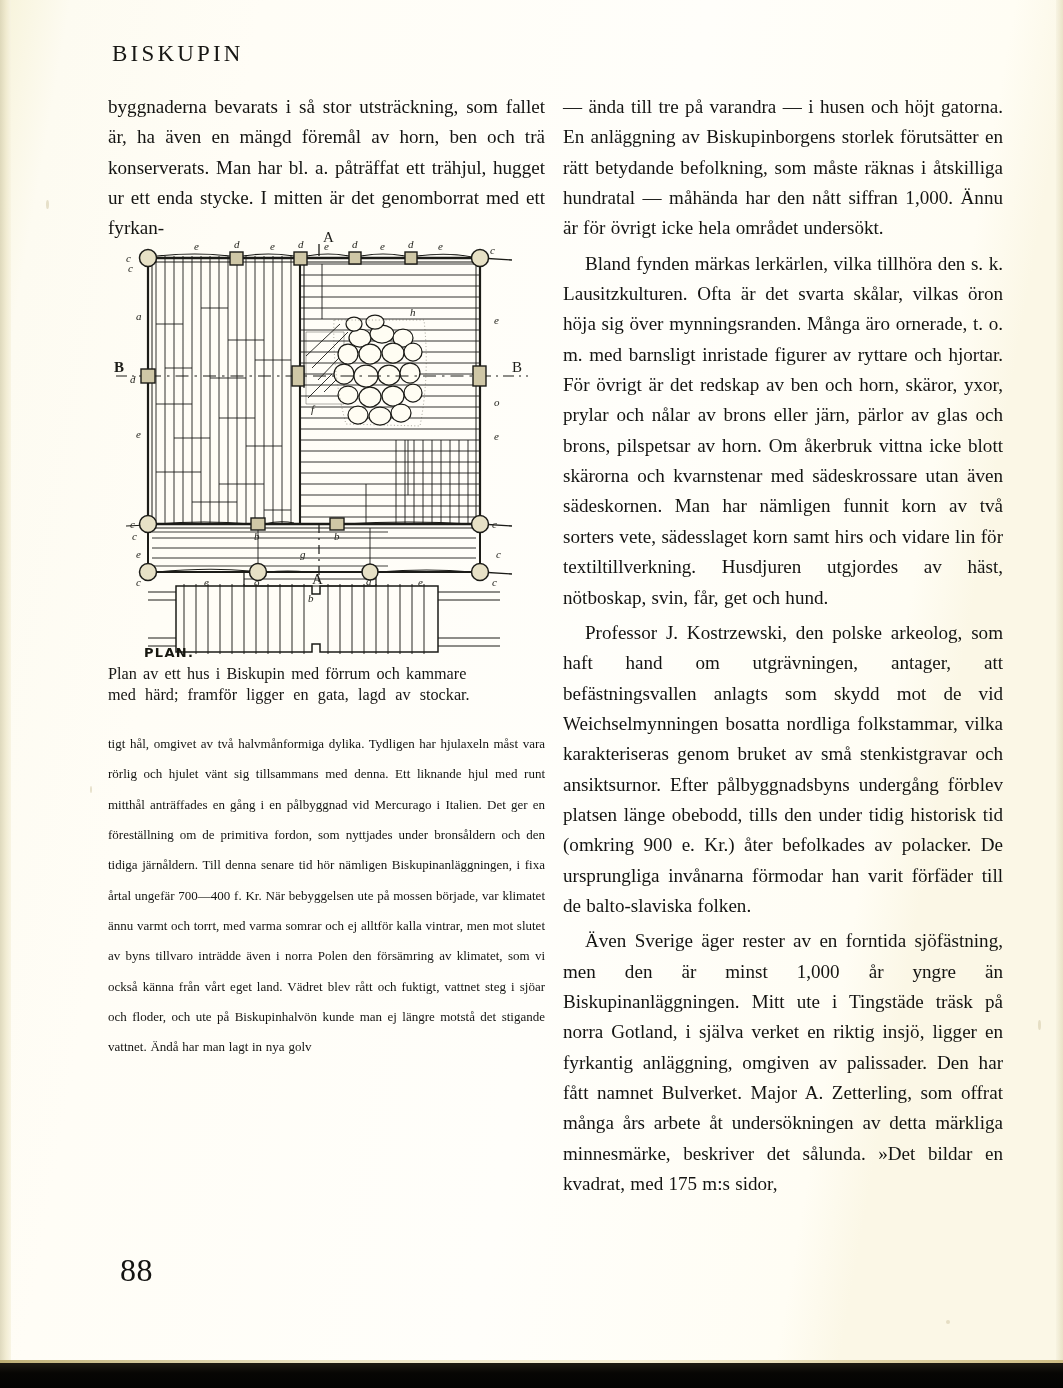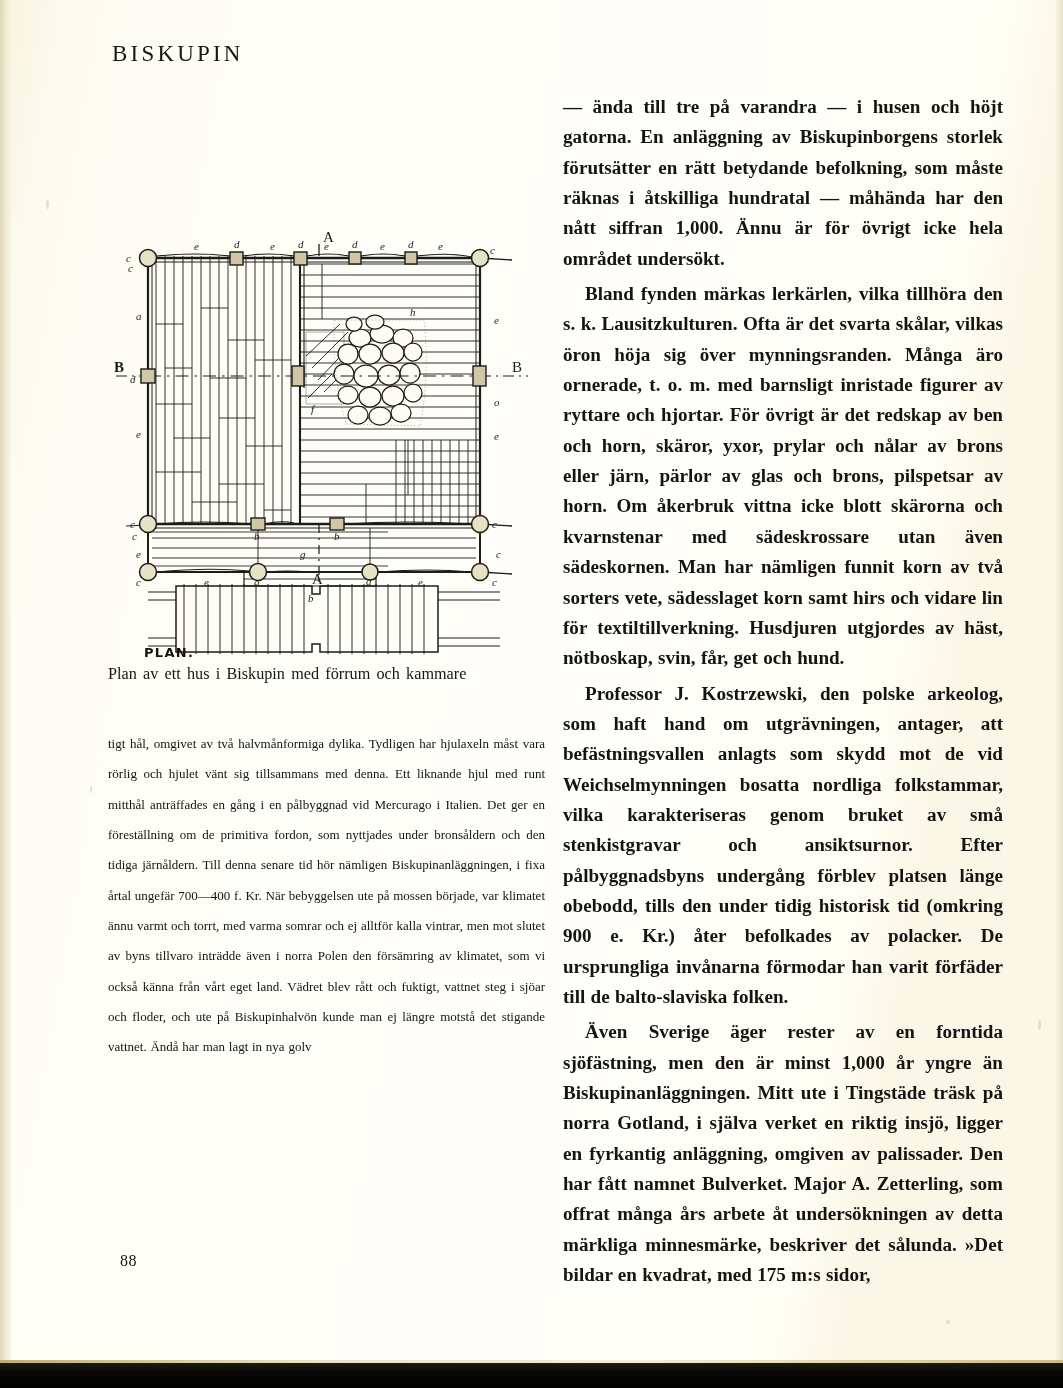--- a/index.html
+++ b/index.html
@@ -53,21 +53,21 @@
     position:absolute;
     width:437px;
     text-align:justify;
     text-justify:inter-word;
     font-size:19.1px;
     line-height:30.35px;
     color:#141412;
     hyphens:none;
   }
   .col-left{left:108px;top:92px;}
-  .col-right{left:563px;top:92px;width:440px;font-weight:bold;}
+  .col-right{left:563px;top:92px;width:440px;}
 
   .col p{margin:0;}
   .col p.indent{text-indent:22px;}
   .col p + p{margin-top:5px;}
 
   
   .col p{ word-spacing:.5px; }
 
   
   .col-left-lower{
@@ -87,35 +87,38 @@
     text-align:justify;
     color:#161614;
   }
   .caption span{display:block;}
   .caption .l1{ word-spacing:2.2px; }
   .caption .l2{ word-spacing:5.2px; }
 
   
   .folio{
     position:absolute;left:120px;top:1252px;
-    font-size:16px;letter-spacing:.5px;color:#141412;
+    font-size:32px;letter-spacing:.5px;color:#141412;
   }
 
   
   .speck{position:absolute;border-radius:50%;background:#cfc6a2;opacity:.5;}
 </style>
 </head>
 <body>
 
 <div class="paper"></div>
 
 <div class="page">
 
   <div class="runhead">BISKUPIN</div>
 
+  <div class="col col-left">
+    <p>byggnaderna bevarats i så stor utsträckning, som fallet är, ha även en mängd föremål av horn, ben och trä konserverats. Man har bl. a. påträffat ett trähjul, hugget ur ett enda stycke. I mitten är det genomborrat med ett fyrkan-</p>
+  </div>
 
   <div class="figure">
     <svg class="fig-svg" width="440" height="432" viewBox="0 0 440 432">
       <defs>
         <clipPath id="roomL">
             <rect x="40" y="28" width="152" height="268"></rect>
           </clipPath>
         <clipPath id="roomR">
             <rect x="192" y="28" width="180" height="268"></rect>
           </clipPath>
@@ -393,20 +396,21 @@
         <text x="204" y="356">A</text>
         <text x="6" y="144" font-weight="bold">B</text>
         <text x="404" y="144">B</text>
       </g>
       <text x="36" y="429" font-family="DejaVu Sans, sans-serif" font-size="13" font-weight="bold" letter-spacing="1.3" fill="#16160f">PLAN.</text>
     </svg>
   </div>
 
   <div class="caption">
     <span class="l1">Plan av ett hus i Biskupin med förrum och kammare</span>
+    <span class="l2">med härd; framför ligger en gata, lagd av stockar.</span>
   </div>
 
   <div class="col col-left-lower">
     <p>tigt hål, omgivet av två halvmånformiga dylika. Tydligen har hjulaxeln måst vara rörlig och hjulet vänt sig tillsammans med denna. Ett liknande hjul med runt mitthål anträffades en gång i en pålbyggnad vid Mercurago i Italien. Det ger en föreställning om de primitiva fordon, som nyttjades under bronsåldern och den tidiga järnåldern. Till denna senare tid hör nämligen Biskupinanläggningen, i fixa årtal ungefär 700—400 f. Kr. När bebyggelsen ute på mossen började, var klimatet ännu varmt och torrt, med varma somrar och ej alltför kalla vintrar, men mot slutet av byns tillvaro inträdde även i norra Polen den försämring av klimatet, som vi också känna från vårt eget land. Vädret blev rått och fuktigt, vattnet steg i sjöar och floder, och ute på Biskupinhalvön kunde man ej längre motstå det stigande vattnet. Ändå har man lagt in nya golv</p>
   </div>
 
   <div class="col col-right">
     <p>— ända till tre på varandra — i husen och höjt gatorna. En anläggning av Biskupinborgens storlek förutsätter en rätt betydande befolkning, som måste räknas i åtskilliga hundratal — måhända har den nått siffran 1,000. Ännu är för övrigt icke hela området undersökt.</p>
     <p class="indent">Bland fynden märkas lerkärlen, vilka tillhöra den s. k. Lausitzkulturen. Ofta är det svarta skålar, vilkas öron höja sig över mynningsranden. Många äro ornerade, t. o. m. med barnsligt inristade figurer av ryttare och hjortar. För övrigt är det redskap av ben och horn, skäror, yxor, prylar och nålar av brons eller järn, pärlor av glas och brons, pilspetsar av horn. Om åkerbruk vittna icke blott skärorna och kvarnstenar med sädeskrossare utan även sädeskornen. Man har nämligen funnit korn av två sorters vete, sädesslaget korn samt hirs och vidare lin för textiltillverkning. Husdjuren utgjordes av häst, nötboskap, svin, får, get och hund.</p>
     <p class="indent">Professor J. Kostrzewski, den polske arkeolog, som haft hand om utgrävningen, antager, att befästningsvallen anlagts som skydd mot de vid Weichselmynningen bosatta nordliga folkstammar, vilka karakteriseras genom bruket av små stenkistgravar och ansiktsurnor. Efter pålbyggnadsbyns undergång förblev platsen länge obebodd, tills den under tidig historisk tid (omkring 900 e. Kr.) åter befolkades av polacker. De ursprungliga invånarna förmodar han varit förfäder till de balto-slaviska folken.</p>

